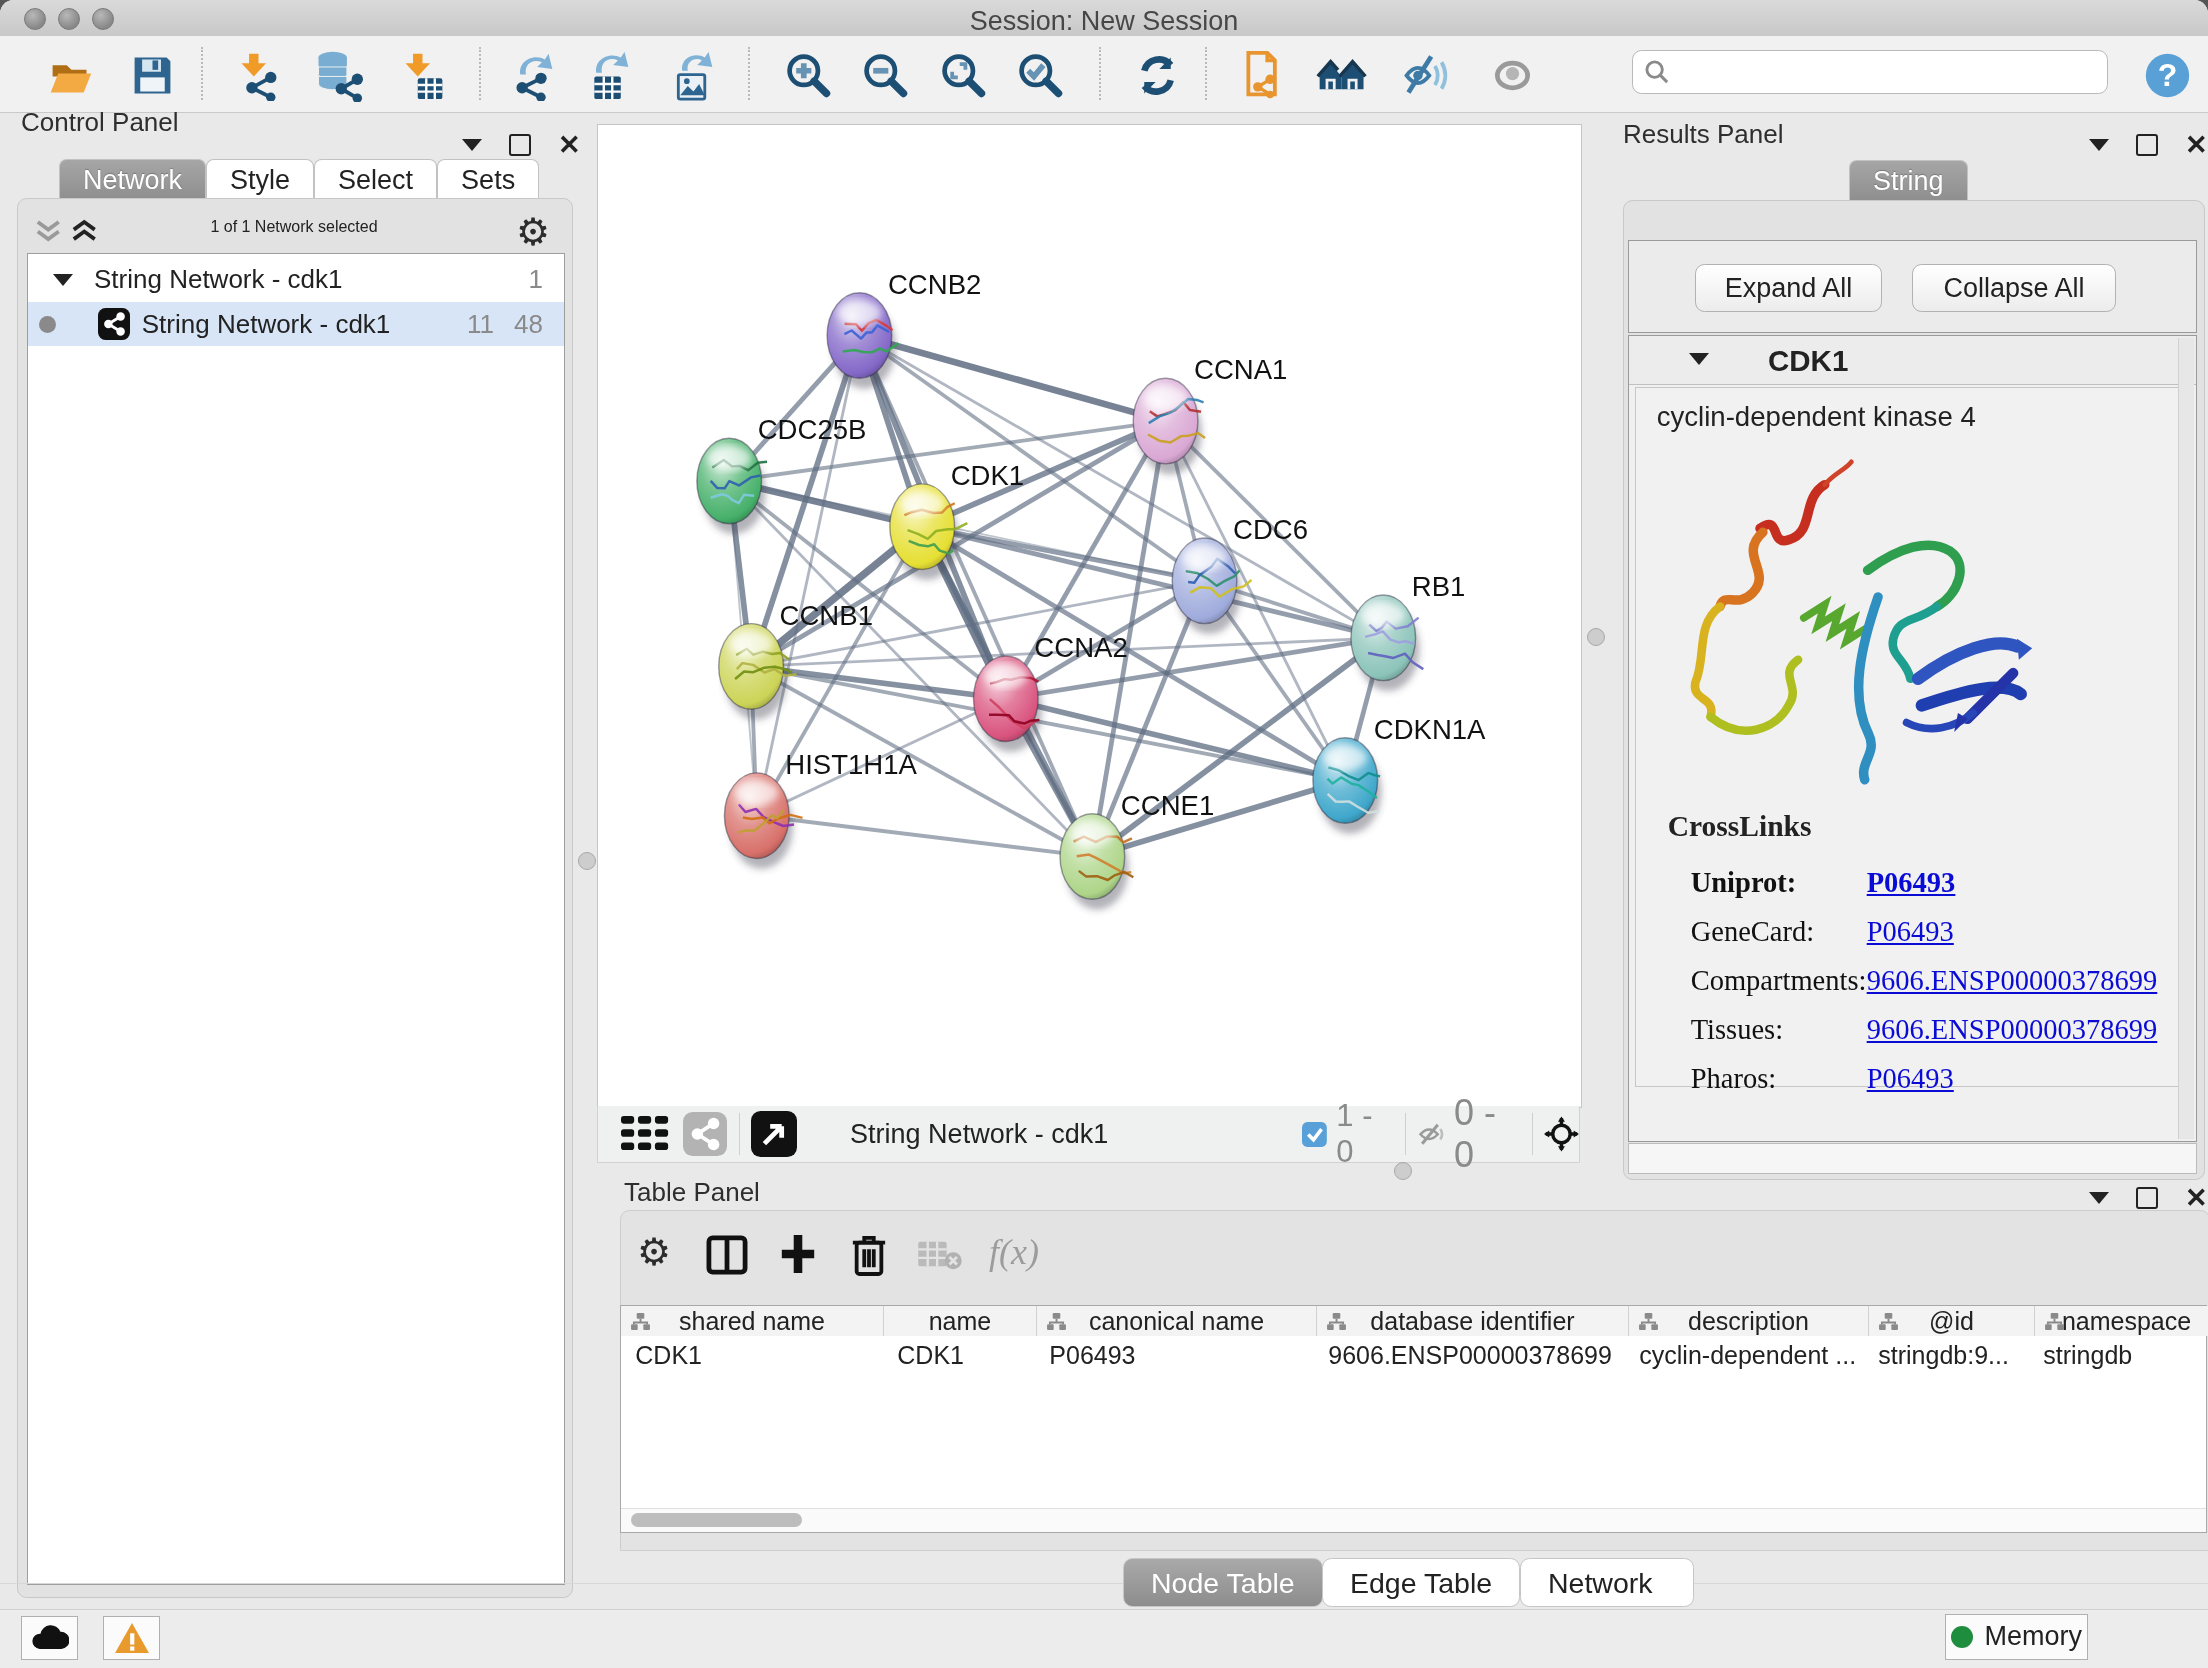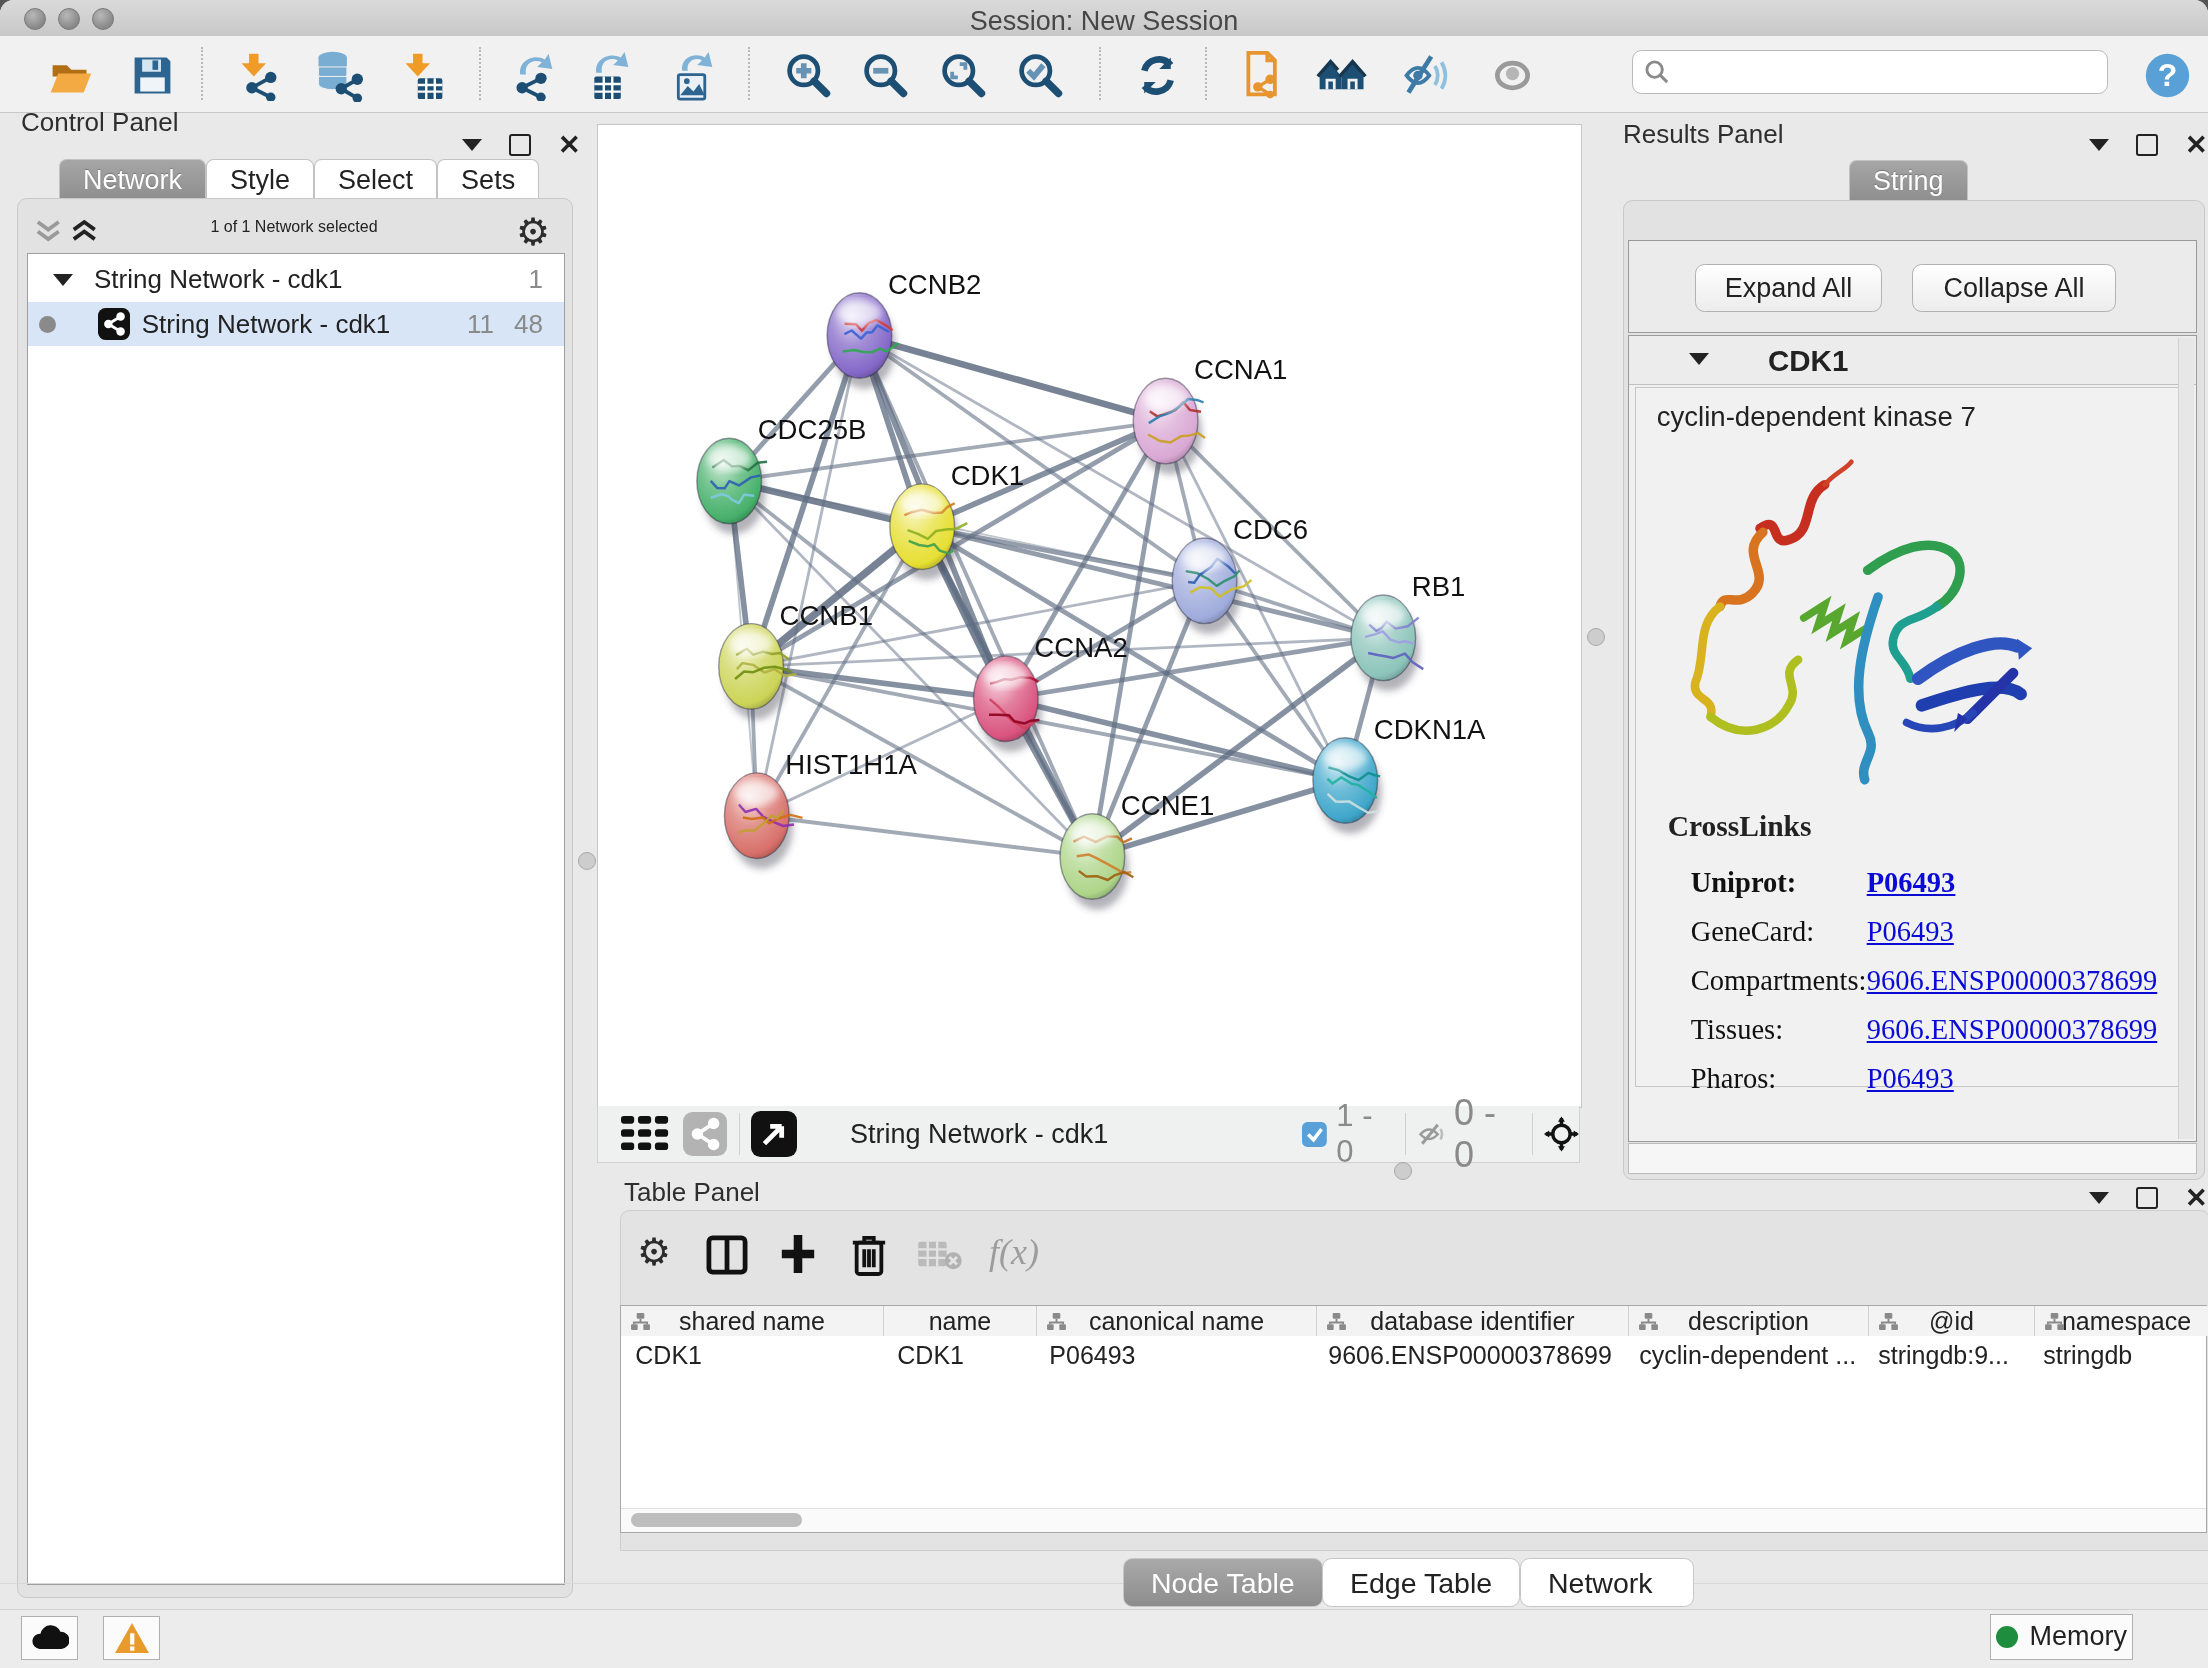--- a/index.html
+++ b/index.html
@@ -582,21 +582,21 @@
   <div class="abs rbox" style="left:1628px;top:240px;width:567px;height:91px">
     <div class="btn abs" style="left:66px;top:23px;width:185px;height:46px;line-height:46px">Expand All</div>
     <div class="btn abs" style="left:283px;top:23px;width:202px;height:46px;line-height:46px">Collapse All</div>
   </div>
   <div class="abs rbox" style="left:1628px;top:335px;width:567px;height:805px;background:#f0f0f0">
     <div class="abs" style="left:0;top:0;width:100%;height:48px;background:#ececec;border-bottom:1px solid #c0c0c0">
       <div class="tri-down abs" style="left:60px;top:17px"></div>
       <span class="abs" style="left:139px;top:7.6px;font-size:29.5px;font-weight:bold">CDK1</span>
     </div>
     <div class="abs" style="left:5.7px;top:51px;width:554px;height:698px;background:#f1f1f1;border:1px solid #c6c6c6">
-      <span class="abs" style="left:21px;top:13.3px;font-size:27.6px">cyclin-dependent kinase 7</span>
+      <span class="abs" style="left:21px;top:13.3px;font-size:27.6px">cyclin-dependent kinase 4</span>
       <svg class="abs" style="left:46px;top:68px" width="354" height="339" viewBox="0 0 372 356">
         <g fill="none" stroke-linecap="round">
           <path d="M150 30 C125 45 140 80 112 88 C92 95 104 60 82 76" stroke="#c62f1f" stroke-width="10"></path>
           <path d="M150 30 C160 18 172 14 178 6" stroke="#d0422a" stroke-width="5"></path>
           <path d="M85 80 C58 104 96 122 74 144 C58 160 44 142 40 158" stroke="#d8731f" stroke-width="10"></path>
           <path d="M40 158 C14 178 26 210 14 238 C10 258 36 252 30 274" stroke="#d9b31f" stroke-width="9"></path>
           <path d="M30 274 C62 300 98 288 112 262 C126 242 100 230 122 214" stroke="#aebf1f" stroke-width="9"></path>
           <path d="M128 170 l22 -14 l-7 22 l22 -14 l-7 22 l22 -14 l-7 22 l22 -14" stroke="#58a82f" stroke-width="8"></path>
           <path d="M195 120 C228 96 260 86 282 100 C302 114 290 146 268 158" stroke="#2f9f4f" stroke-width="10"></path>
           <path d="M268 158 C244 176 228 168 222 192 C218 210 236 214 240 234" stroke="#1f9f8f" stroke-width="9"></path>
@@ -773,19 +773,19 @@
         <path d="M9 26 a8 8 0 0 1 1-16 a11 11 0 0 1 21-2 a7 7 0 0 1 1 18z" fill="#111"></path>
       </svg>
     </div>
     <div class="sbtn abs" style="left:103px;width:55px">
       <svg width="36" height="32" viewBox="0 0 38 34">
         <path d="M19 1 L37 33 H1z" fill="#e89a2c"></path>
         <rect x="17" y="12" width="4.5" height="12" fill="#fff"></rect>
           <rect x="17" y="26" width="4.5" height="4.5" fill="#fff"></rect>
       </svg>
     </div>
-    <div class="sbtn abs" style="left:1990px;width:141px;top:3.8px;height:44px">
+    <div class="sbtn abs" style="left:1945px;width:141px;top:3.8px;height:44px">
       <span style="width:22px;height:22px;border-radius:50%;background:#1e8e3e;display:inline-block;margin-right:11.4px"></span>
       <span style="font-size:27px">Memory</span>
     </div>
   </div>
 </div>
 
 
 </body></html>

